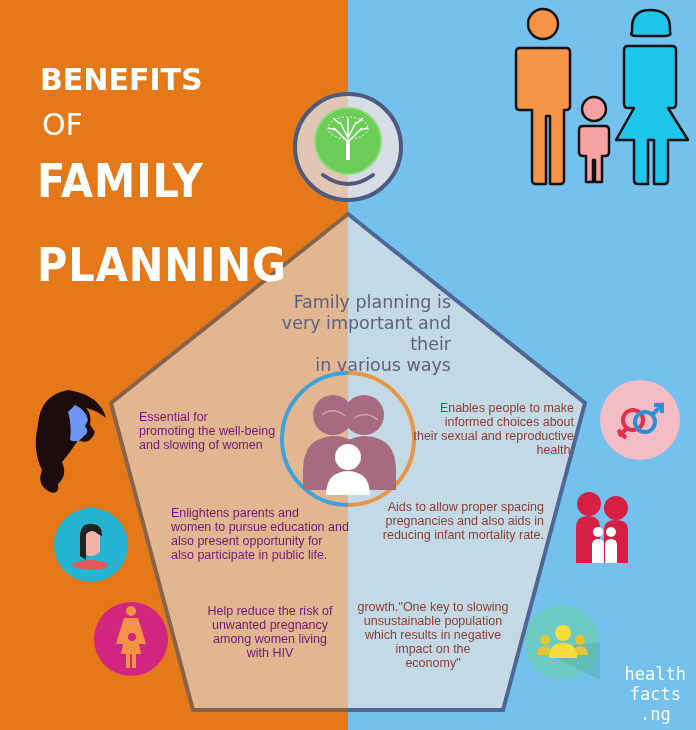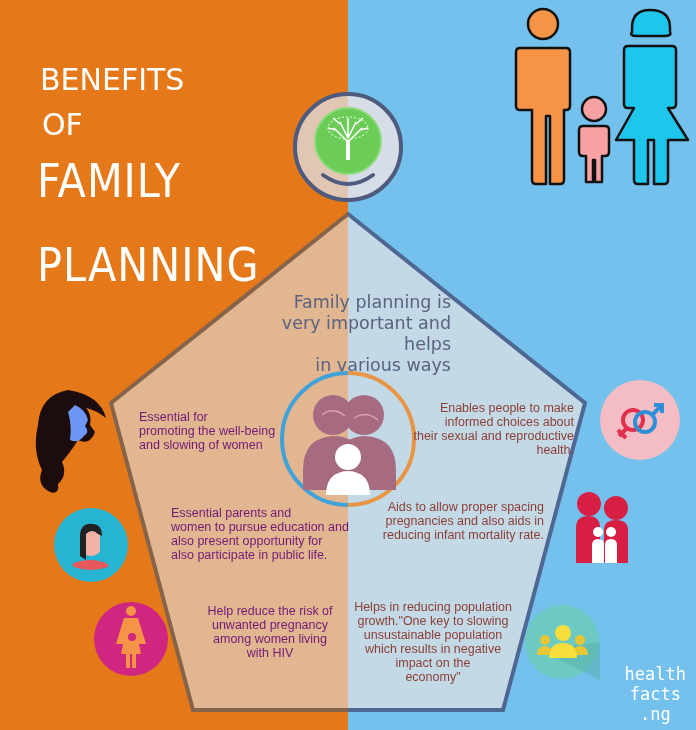--- a/index.html
+++ b/index.html
@@ -1,20 +1,20 @@
 <!DOCTYPE html>
 <html><head>
 <meta charset="utf-8">
 <style>
   html,body{margin:0;padding:0;}
   body{width:696px;height:730px;position:relative;overflow:hidden;font-family:"Liberation Sans",sans-serif;}
   .bg-left{position:absolute;left:0;top:0;width:348px;height:730px;background:#e57818;}
   .bg-right{position:absolute;left:348px;top:0;width:348px;height:730px;background:#73c1ec;}
   .layer{position:absolute;left:0;top:0;width:696px;height:730px;}
-  .title{position:absolute;color:#fff;font-family:"DejaVu Sans",sans-serif;font-weight:normal;line-height:1;}
+  .title{position:absolute;color:#fff;font-family:"DejaVu Sans",sans-serif;font-weight:bold;line-height:1;}
   .t1{left:40px;top:65px;font-size:30px;}
   .t2{left:42px;top:110px;font-size:30px;font-weight:normal;}
   .t3{left:37px;top:158px;font-size:46px;letter-spacing:1px;font-family:"DejaVu Sans Condensed","DejaVu Sans",sans-serif;}
   .t4{left:37px;top:222px;font-size:46px;letter-spacing:1px;font-family:"DejaVu Sans Condensed","DejaVu Sans",sans-serif;margin-top:20px;}
   .txt{position:absolute;font-size:12.5px;line-height:14px;}
   .blue{color:#701a75;}
   .brown{color:#8a3f36;}
   .intro{position:absolute;left:245px;top:292px;width:206px;text-align:right;color:#5a6280;font-size:17.5px;line-height:21px;font-family:"DejaVu Sans",sans-serif;}
   .brand{position:absolute;right:10px;top:664px;color:#fff;font-family:"DejaVu Sans Mono",monospace;font-size:17px;line-height:20px;text-align:center;}
 </style>
@@ -130,31 +130,31 @@
   </g>
 </svg>
 
 <div class="title t1">BENEFITS</div>
 <div class="title t2">OF</div>
 <div class="title t3">FAMILY</div>
 <div class="title t4">PLANNING</div>
 
 <div class="intro">
   <div>Family planning is</div>
-  <div>very important and helps</div>
+  <div>very important and their</div>
   <div>in various ways</div>
 </div>
 
 <div class="txt blue" style="left:139px;top:410px;">
   <div>Essential for</div>
   <div>promoting the well-being</div>
   <div>and slowing of women</div>
 </div>
 <div class="txt blue" style="left:171px;top:506px;">
-  <div>Essential parents and</div>
+  <div>Enlightens parents and</div>
   <div>women to pursue education and</div>
   <div>also present opportunity for</div>
   <div>also participate in public life.</div>
 </div>
 <div class="txt blue" style="left:195px;top:604px;width:150px;text-align:center;">
   <div>Help reduce the risk of</div>
   <div>unwanted pregnancy</div>
   <div>among women living</div>
   <div>with HIV</div>
 </div>
@@ -164,21 +164,20 @@
   <div>informed choices about</div>
   <div>their sexual and reproductive</div>
   <div>health.</div>
 </div>
 <div class="txt brown" style="left:378px;top:500px;width:166px;text-align:right;">
   <div>Aids to allow proper spacing</div>
   <div>pregnancies and also aids in</div>
   <div>reducing infant mortality rate.</div>
 </div>
 <div class="txt brown" style="left:350px;top:600px;width:166px;text-align:center;">
-  <div>Helps in reducing population</div>
   <div>growth."One key to slowing</div>
   <div>unsustainable population</div>
   <div>which results in negative</div>
   <div>impact on the</div>
   <div>economy"</div>
 </div>
 
 <div class="brand">
   <div>health</div>
   <div>facts</div>

